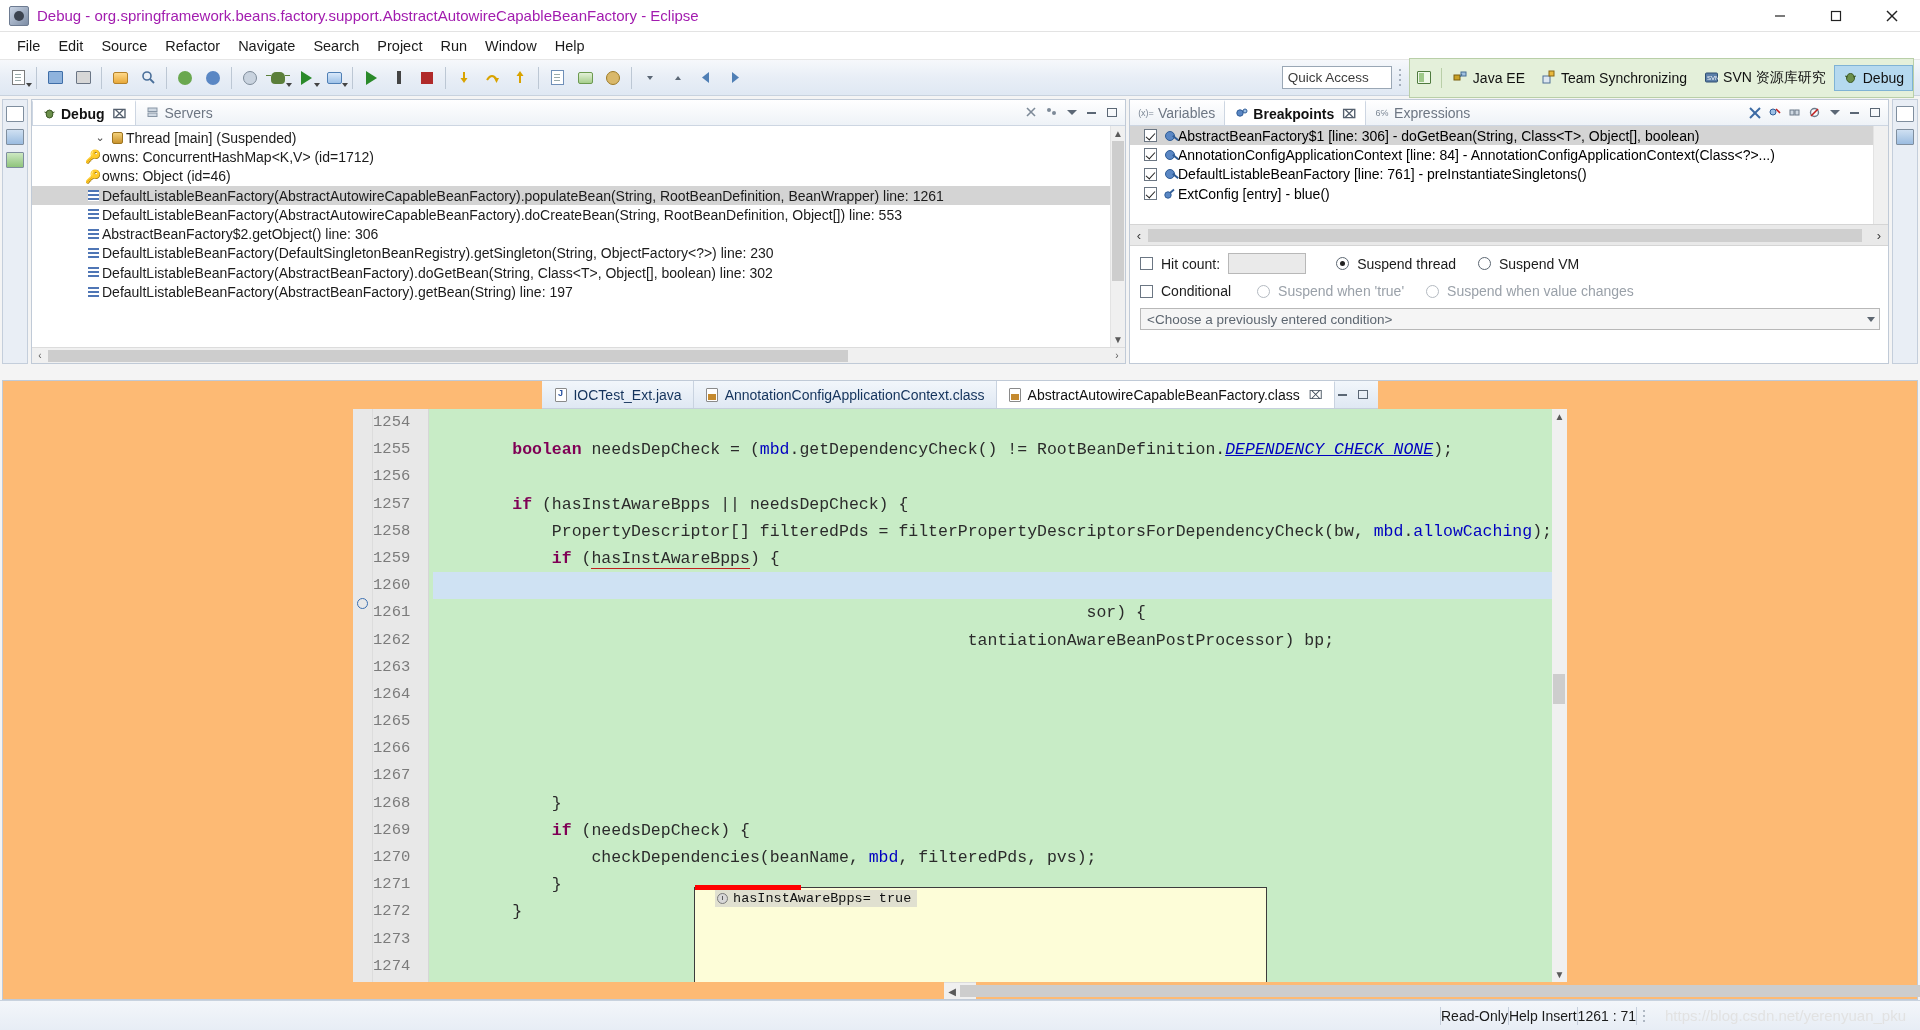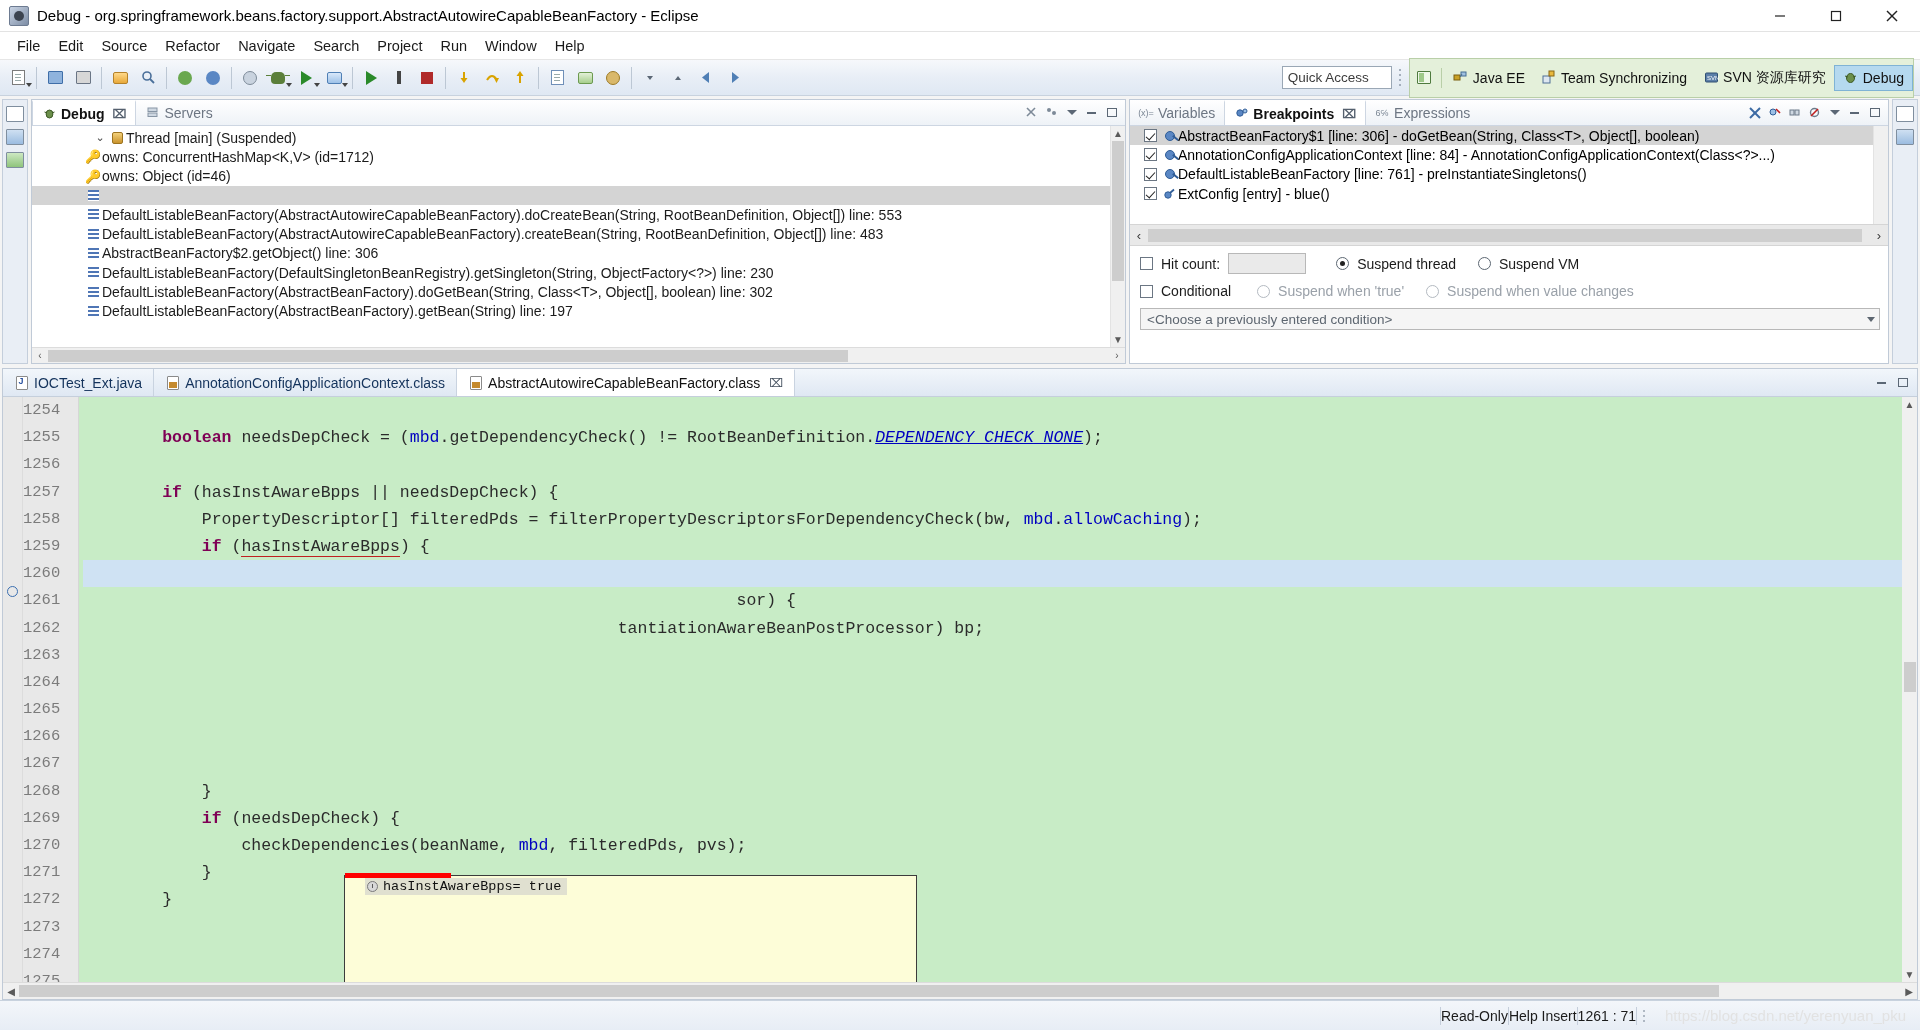--- a/index.html
+++ b/index.html
@@ -28,21 +28,21 @@
     width: 20px; height: 20px; margin: 0 8px 0 9px;
     background: linear-gradient(135deg,#c9d4e4,#7d8da5);
     border: 1px solid #6d7b91; border-radius: 2px;
     position: relative;
   }
   .tb-icon:after{
     content:""; position:absolute; inset:4px;
     border-radius:50%; background:#3c4450;
   }
   .tb-title {
-    font-size: 15px; color: #000000; white-space: nowrap;
+    font-size: 15px; color: #a21caf; white-space: nowrap;
   }
   .tb-spacer { flex: 1; }
   .tb-btn {
     width: 56px; height: 32px;
     display: flex; align-items: center; justify-content: center;
     color: #222; font-size: 16px;
   }
   .tb-btn.close { color: #222; }
   .tb-btn svg { display:block; }
 
@@ -297,23 +297,23 @@
     border: 1px solid #b8b8b8; background: #f5f5f5;
     display: flex; align-items: center; justify-content: space-between;
     padding: 0 4px 0 6px; font-size: 13.5px; color: #5d6670;
   }
   .cond-combo .cv { width: 0; height: 0;
     border-left: 4px solid transparent; border-right: 4px solid transparent;
     border-top: 5px solid #5d6670; }
 
   
   .editor-area {
-    flex: 1; margin: 4px 2px 0 2px;
+    flex: 1; margin: 16px 2px 0 2px;
     display: flex; flex-direction: column; min-height: 0;
-    border: 1px solid #c0cad7; background: #14532d;
+    border: 1px solid #c0cad7; background: #fdba74; align-items: center;
   }
   .etabs {
     height: 28px; flex: 0 0 28px; display: flex; align-items: stretch;
     background: linear-gradient(180deg,#f2f6fb,#dfe8f3);
     border-bottom: 1px solid #c5cfdc;
   }
   .etab {
     display: flex; align-items: center; gap: 5px;
     padding: 0 11px; font-size: 14px; color: #14335c; white-space: nowrap;
     border-right: 1px solid #c9d3e0;
@@ -688,32 +688,27 @@
           <div class="trow indent1">
             <span class="tico">
                 <span class="key">🔑</span>
               </span>
             <span>owns: Object  (id=46)</span>
           </div>
           <div class="trow indent1 sel">
             <span class="tico">
                 <span class="frame"></span>
               </span>
+            <span>DefaultListableBeanFactory(AbstractAutowireCapableBeanFactory).populateBean(String, RootBeanDefinition, BeanWrapper) line: 1261</span>
           </div>
           <div class="trow indent1">
             <span class="tico">
                 <span class="frame"></span>
               </span>
             <span>DefaultListableBeanFactory(AbstractAutowireCapableBeanFactory).doCreateBean(String, RootBeanDefinition, Object[]) line: 553</span>
-          </div>
-          <div class="trow indent1">
-            <span class="tico">
-                <span class="frame"></span>
-              </span>
-            <span>DefaultListableBeanFactory(AbstractAutowireCapableBeanFactory).createBean(String, RootBeanDefinition, Object[]) line: 483</span>
           </div>
           <div class="trow indent1">
             <span class="tico">
                 <span class="frame"></span>
               </span>
             <span>AbstractBeanFactory$2.getObject() line: 306</span>
           </div>
           <div class="trow indent1">
             <span class="tico">
                 <span class="frame"></span>

